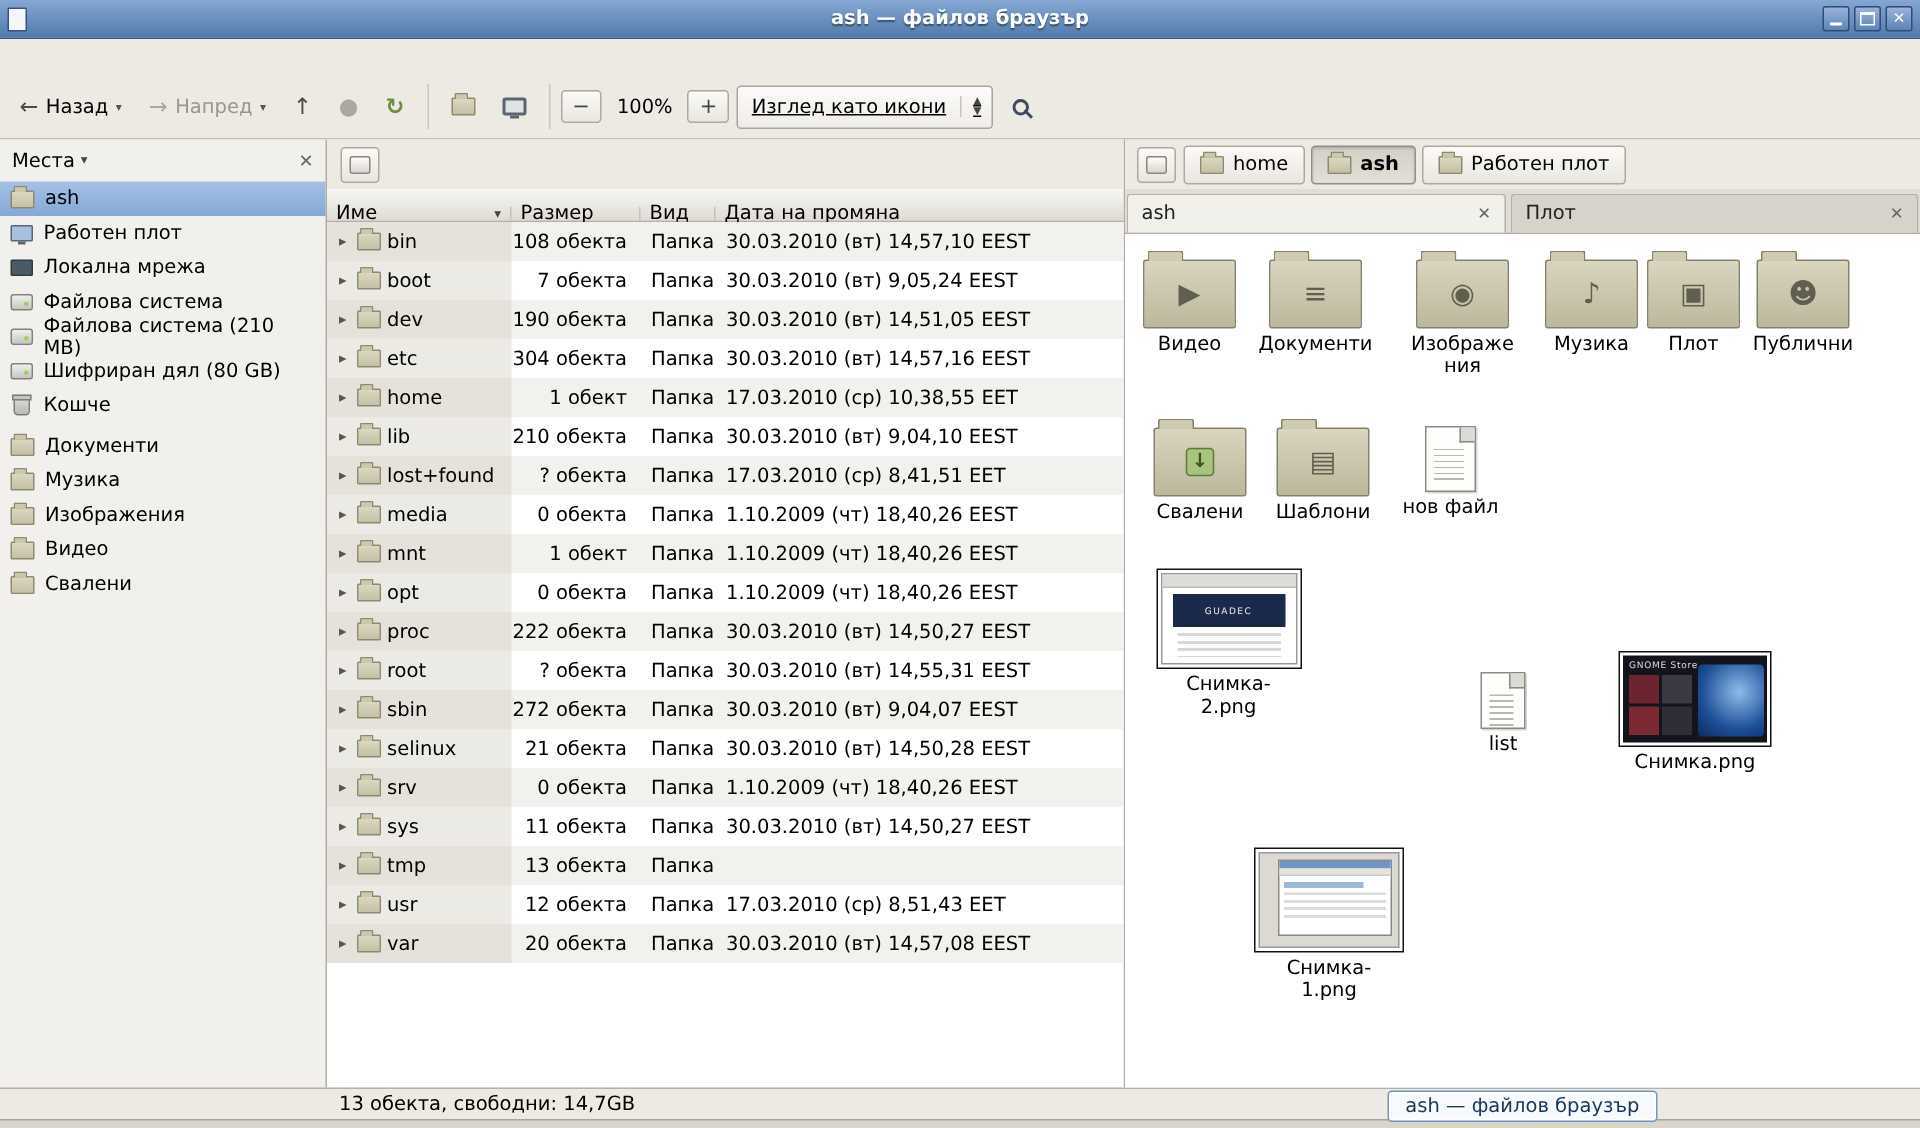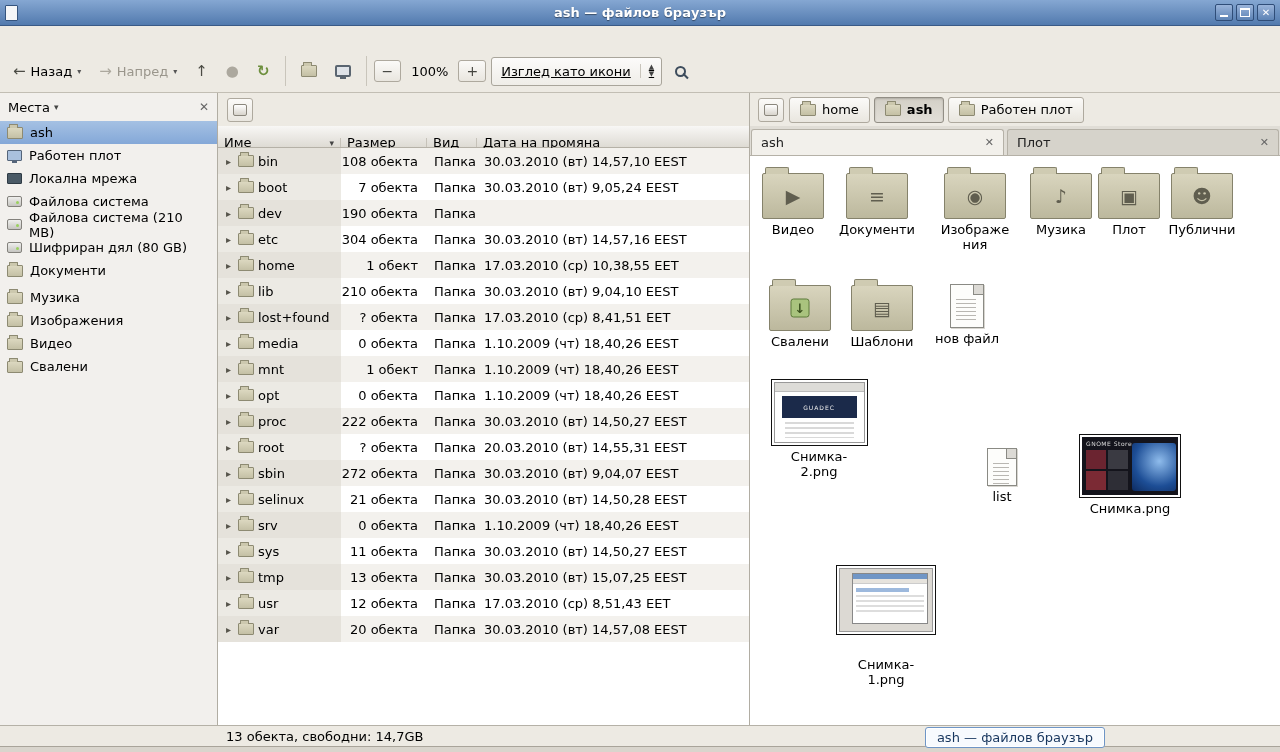--- a/index.html
+++ b/index.html
@@ -138,21 +138,21 @@
   .it3 .lbl{max-width:74px;}
   .it4{left:275px;top:10px;width:72px;}
   .it5{left:347px;top:10px;width:64px;}
   .it6{left:414px;top:10px;width:76px;}
   .it7{left:14px;top:122px;width:72px;}
   .it8{left:95px;top:122px;width:74px;}
   .it9{left:182px;top:128px;width:70px;}
   .it10{left:19px;top:223px;width:100px;}
   .it11{left:219px;top:292px;width:66px;}
   .it12{left:328px;top:278px;width:104px;text-align:right;}
-  .it13{left:84px;top:409px;width:104px;gap:19px;}
+  .it13{left:84px;top:409px;width:104px;}
 
   
   .statusbar{height:21px;background:#EDEAE3;border-top:1px solid #B5B1A7;display:flex;align-items:center;padding-left:226px;flex:0 0 auto;}
   .bottom-strip{height:6px;background:#D9D5CD;border-top:1px solid #A9A49A;flex:0 0 auto;}
   .task-btn{position:absolute;right:175px;bottom:4px;background:#F7FAFE;border:1px solid #6E95C6;border-radius:3px;padding:2px 11px;color:#17365E;box-shadow:inset 0 0 0 1px #fff;z-index:5;}
 </style>
 </head>
 <body>
 
 <div class="window">
@@ -251,20 +251,24 @@
           <span>Файлова система</span>
         </div>
           <div class="side-item">
           <span class="side-ico ic-drive"></span>
           <span>Файлова система (210 MB)</span>
         </div>
           <div class="side-item alt">
           <span class="side-ico ic-drive"></span>
           <span>Шифриран дял (80 GB)</span>
         </div>
+          <div class="side-item">
+          <span class="side-ico ic-trash"></span>
+          <span>Кошче</span>
+        </div>
           <div class="side-item alt">
           <span class="side-ico ic-folder"></span>
           <span>Документи</span>
         </div>
           <div class="side-item">
           <span class="side-ico ic-folder"></span>
           <span>Музика</span>
         </div>
           <div class="side-item alt">
           <span class="side-ico ic-folder"></span>
@@ -324,20 +328,21 @@
           <div class="cell cell-date">30.03.2010 (вт) 9,05,24 EEST</div>
         </div>
           <div class="tree-row">
           <div class="cell cell-name">
             <span class="expander">▸</span>
             <span class="ic-folder"></span>
             <span>dev</span>
           </div>
           <div class="cell cell-size">190 обекта</div>
           <div class="cell cell-type">Папка</div>
+          <div class="cell cell-date">30.03.2010 (вт) 14,51,05 EEST</div>
         </div>
           <div class="tree-row alt">
           <div class="cell cell-name">
             <span class="expander">▸</span>
             <span class="ic-folder"></span>
             <span>etc</span>
           </div>
           <div class="cell cell-size">304 обекта</div>
           <div class="cell cell-type">Папка</div>
           <div class="cell cell-date">30.03.2010 (вт) 14,57,16 EEST</div>
@@ -413,21 +418,21 @@
           <div class="cell cell-date">30.03.2010 (вт) 14,50,27 EEST</div>
         </div>
           <div class="tree-row alt">
           <div class="cell cell-name">
             <span class="expander">▸</span>
             <span class="ic-folder"></span>
             <span>root</span>
           </div>
           <div class="cell cell-size">? обекта</div>
           <div class="cell cell-type">Папка</div>
-          <div class="cell cell-date">20.03.2010 (вт) 14,55,31 EEST</div>
+          <div class="cell cell-date">30.03.2010 (вт) 14,55,31 EEST</div>
         </div>
           <div class="tree-row">
           <div class="cell cell-name">
             <span class="expander">▸</span>
             <span class="ic-folder"></span>
             <span>sbin</span>
           </div>
           <div class="cell cell-size">272 обекта</div>
           <div class="cell cell-type">Папка</div>
           <div class="cell cell-date">30.03.2010 (вт) 9,04,07 EEST</div>
@@ -463,21 +468,20 @@
           <div class="cell cell-date">30.03.2010 (вт) 14,50,27 EEST</div>
         </div>
           <div class="tree-row">
           <div class="cell cell-name">
             <span class="expander">▸</span>
             <span class="ic-folder"></span>
             <span>tmp</span>
           </div>
           <div class="cell cell-size">13 обекта</div>
           <div class="cell cell-type">Папка</div>
-          <div class="cell cell-date">30.03.2010 (вт) 15,07,25 EEST</div>
         </div>
           <div class="tree-row alt">
           <div class="cell cell-name">
             <span class="expander">▸</span>
             <span class="ic-folder"></span>
             <span>usr</span>
           </div>
           <div class="cell cell-size">12 обекта</div>
           <div class="cell cell-type">Папка</div>
           <div class="cell cell-date">17.03.2010 (ср) 8,51,43 EET</div>

